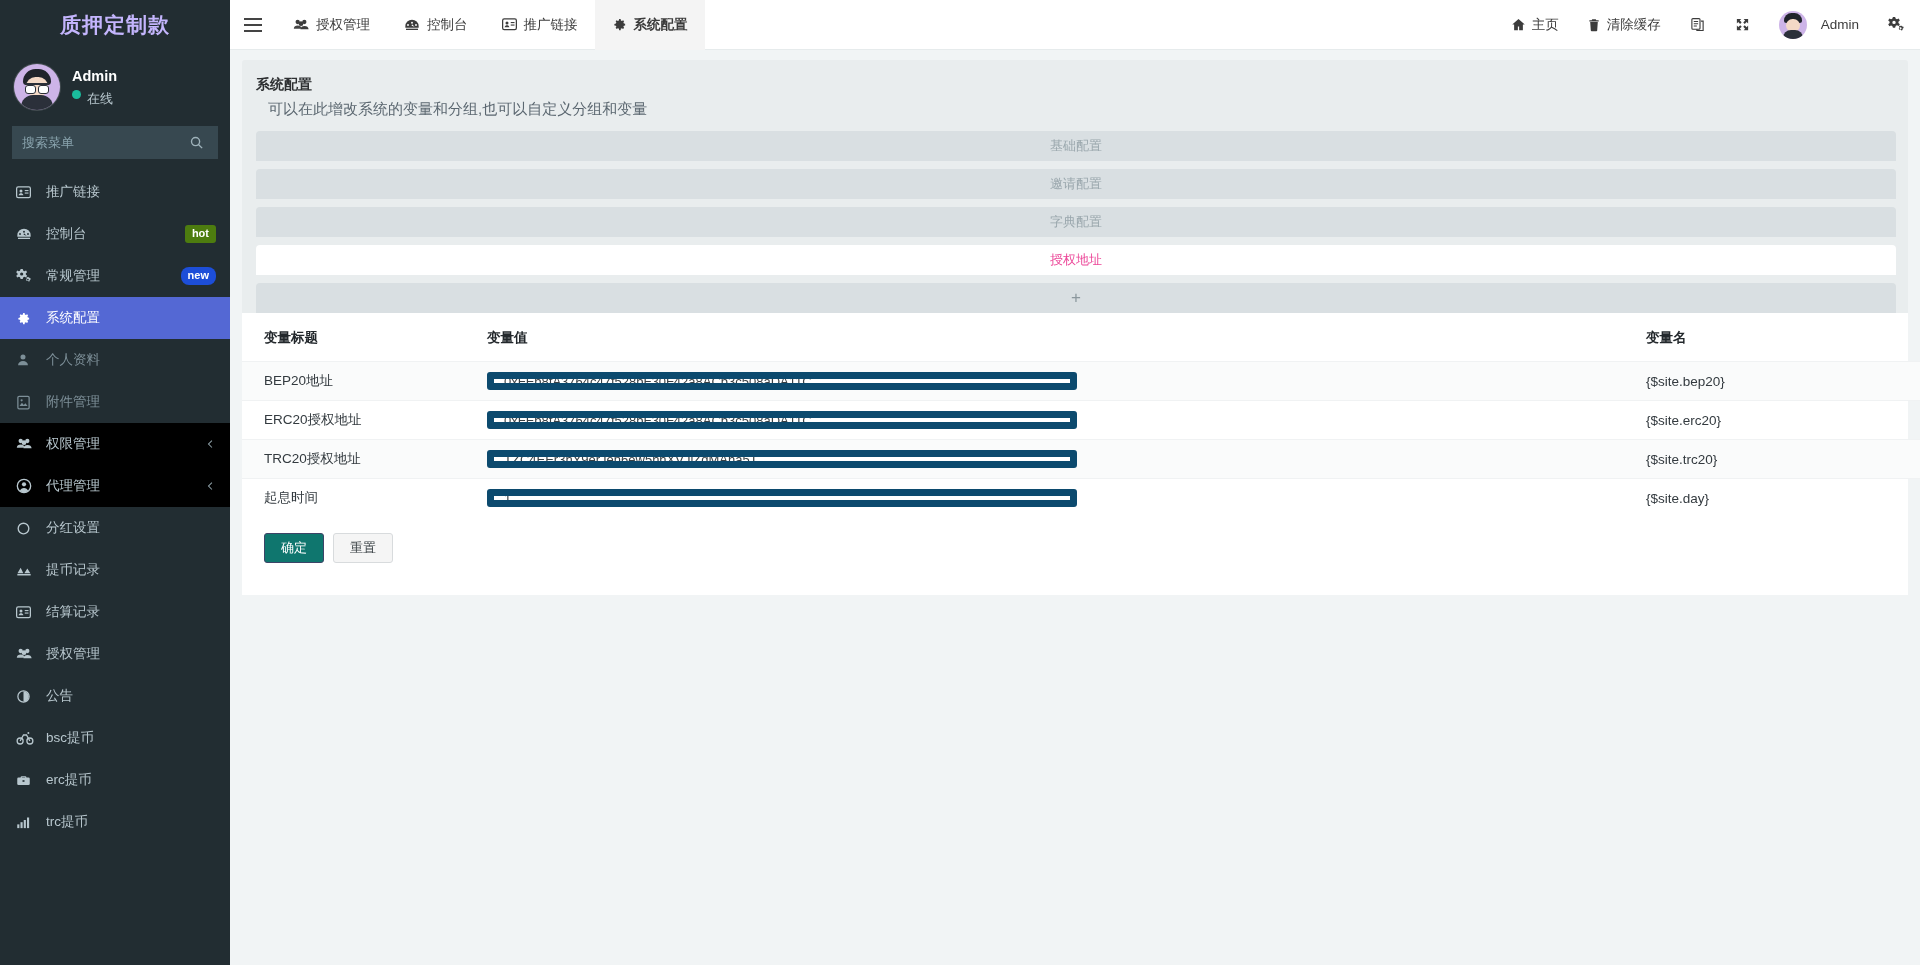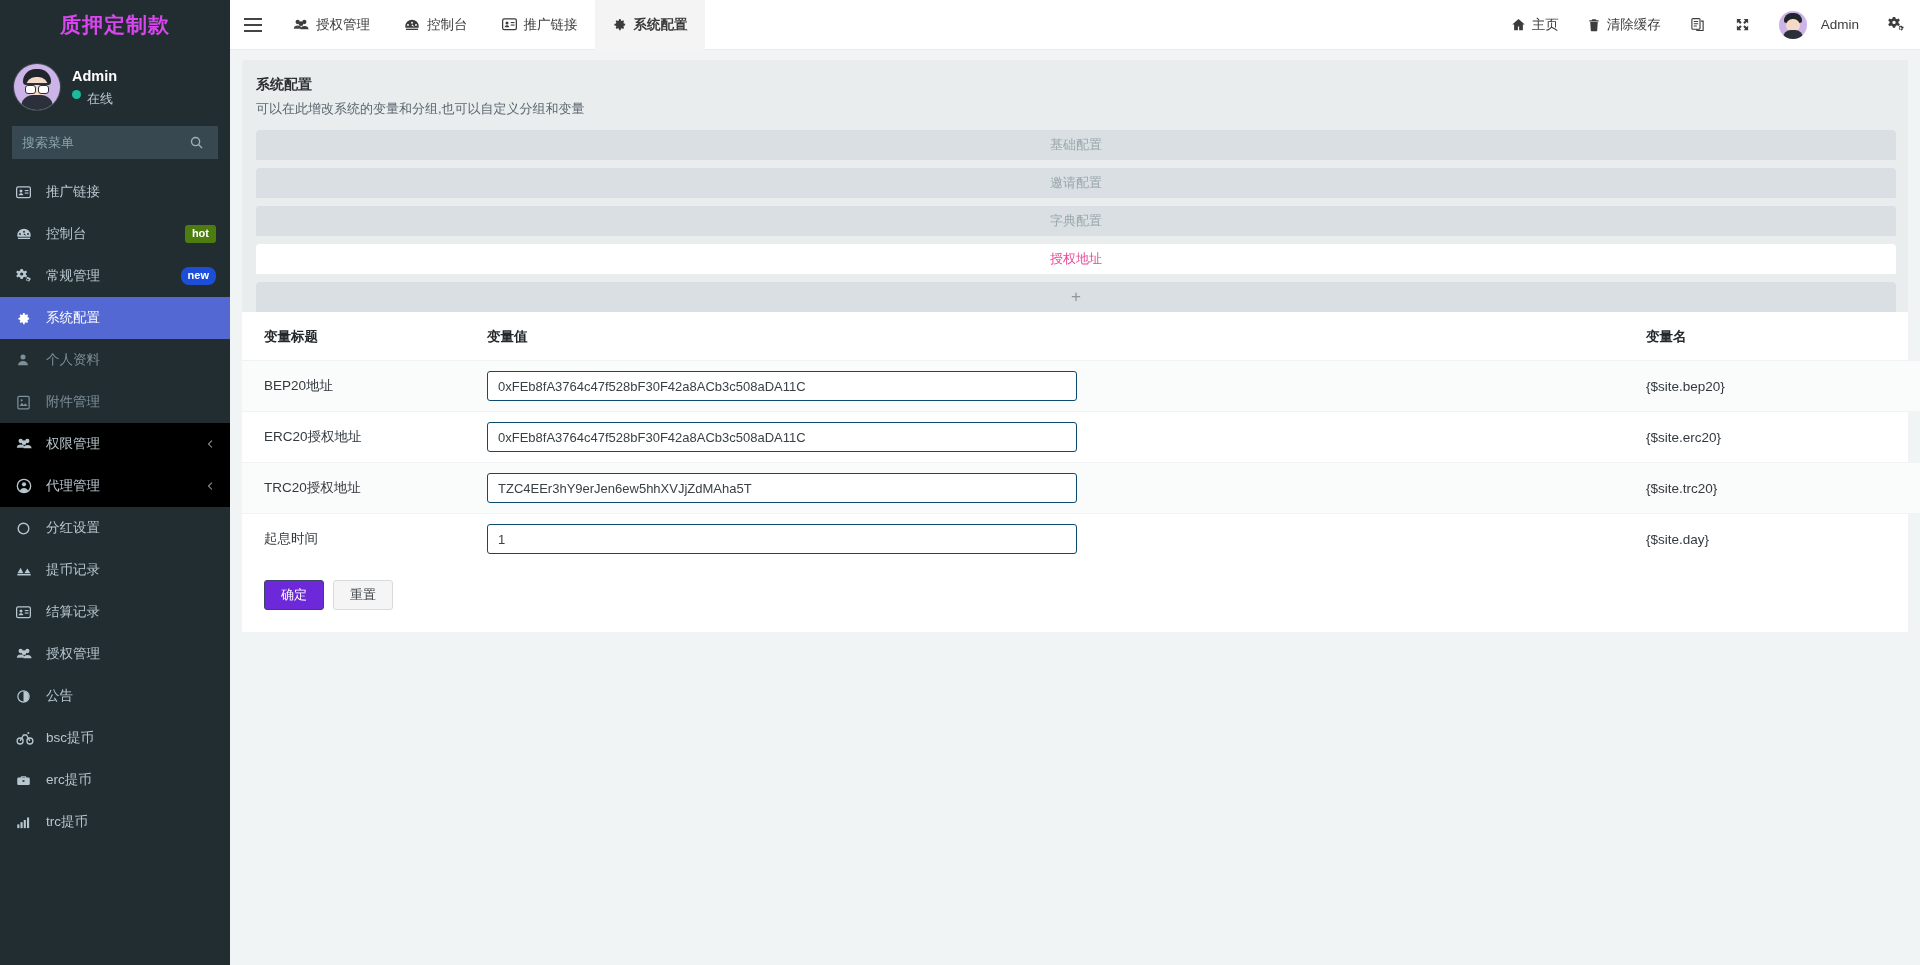--- a/index.html
+++ b/index.html
@@ -13,21 +13,21 @@
   
   #sidebar {
     position: absolute; left: 0; top: 0;
     width: 230px; height: 965px;
     background: #222d32;
     overflow: hidden;
   }
   #brand {
     height: 50px; line-height: 50px;
     text-align: center;
-    color: #d946ef;
+    color: #c4b5fd;
     font-size: 21px;
     font-weight: 600;
     letter-spacing: 1px;
   }
   #user-panel {
     display: flex; align-items: center;
     padding: 14px 12px 14px 14px;
     height: 74px;
   }
   #avatar {
@@ -159,21 +159,21 @@
     background: #f1f4f5;
     padding: 10px 12px;
     overflow: hidden;
   }
   #panel {
     background: #e9edee;
     border-radius: 3px;
     padding: 16px 12px 0 12px;
   }
   #panel-title { font-size: 14px; font-weight: 700; color: #2e3032; margin: 0 0 6px 2px;}
-  #panel-sub { font-size: 13px; color: #5b6770; margin: 0 0 12px 2px;}
+  #panel-sub { font-size: 15px; color: #5b6770; margin: 0 0 12px 14px;}
   #tabs { display: flex; gap: 8px; padding-left: 2px; flex-direction: column; }
   .tab {
     height: 30px; min-width: 74px;
     padding: 0 16px;
     display:flex; align-items:center; justify-content:center;
     background: #d9dfe2; color: #9aa7ad;
     font-size: 13px; border-radius: 4px 4px 0 0;
     cursor: pointer; white-space:nowrap;
   }
   .tab.active { background: #ffffff; color: #ec4899; }
@@ -195,33 +195,33 @@
   table#cfg-table th.c3 { width: 290px; padding-left: 4px; }
   table#cfg-table td {
     font-size: 13.5px; color: #333a3f;
     padding: 10px 0; vertical-align: middle;
     border-top: 1px solid #f0f2f3;
   }
   table#cfg-table tbody tr:nth-child(odd) td { background: #fafbfb; }
   td.c1 { padding-left: 22px !important; }
   td.c3 { padding-left: 4px !important; color: #4a5257; }
   .cfg-input {
-    width: 590px; height: 30px;
-    border: 1px solid #0c4a6e; border-radius: 3px;
+    width: 590px; height: 18px;
+    border: 7px solid #0c4a6e; border-radius: 3px;
     padding: 0 10px; font-size: 13px; color: #3a4145;
     outline: none; background: #fff;
     font-family: "Liberation Sans", sans-serif;
   }
   #form-actions { padding: 16px 0 22px 22px; display:flex; gap: 9px; }
   .btn {
     height: 30px; padding: 0 16px; border-radius: 3px;
     font-size: 13px; cursor: pointer; border: 1px solid transparent;
     font-family: "Liberation Sans", sans-serif;
   }
-  .btn-primary { background: #6d28d9; color: #fff; border-color:#3d4467;text-align:right;}
+  .btn-primary { background: #0f766e; color: #fff; border-color:#3d4467;text-align:right;}
   .btn-default { background: #f5f5f5; color: #3a4145; border-color: #d8dbdd; }
   svg { display: block; }
 </style>
 </head>
 <body>
 
 <div id="sidebar">
   <div id="brand">质押定制款</div>
 
   <div id="user-panel">

